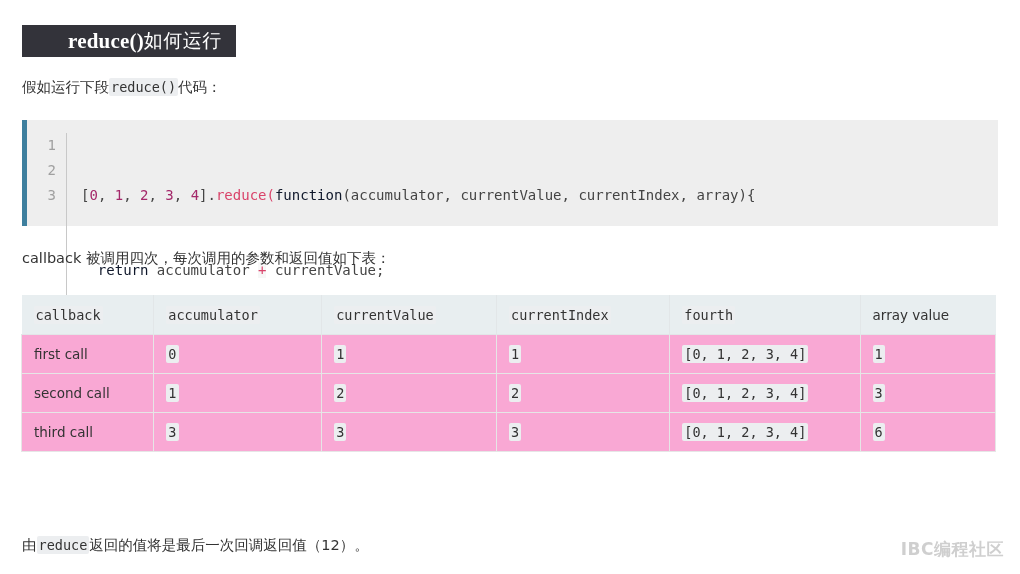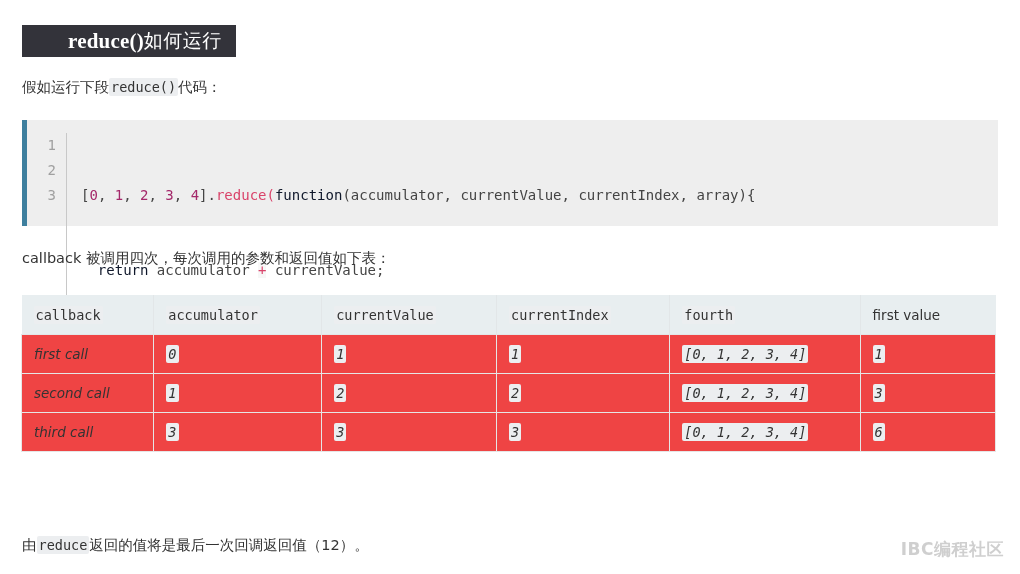--- a/index.html
+++ b/index.html
@@ -117,27 +117,26 @@
     background: #e8eef0;
     text-align: left;
     font-weight: normal;
     color: #333333;
     padding: 11px 10px 11px 12px;
     border: 1px solid #e2e6e8;
     border-top: none;
     height: 17px;
   }
   table.calls td {
-    background: #ef4444;
+    background: #f9a8d4;
     text-align: left;
     color: #333333;
     padding: 11px 10px 11px 12px;
     border: 1px solid #e6e6e6;
     height: 15px;
-    font-style: italic;
   }
   table.calls th:first-child { border-left: none; }
   table.calls th:last-child  { border-right: none; }
 
   
   .col-cb  { width: 118px; }
   .col-acc { width: 155px; }
   .col-cv  { width: 162px; }
   .col-ci  { width: 160px; }
   .col-arr { width: 190px; }
@@ -186,21 +185,21 @@
 <div class="para para-mid">callback 被调用四次，每次调用的参数和返回值如下表：</div>
 
 <table class="calls">
   <thead>
     <tr>
       <th class="col-cb"><code class="inline">callback</code></th>
       <th class="col-acc"><code class="inline">accumulator</code></th>
       <th class="col-cv"><code class="inline">currentValue</code></th>
       <th class="col-ci"><code class="inline">currentIndex</code></th>
       <th class="col-arr"><code class="inline">fourth</code></th>
-      <th class="col-rv">first value</th>
+      <th class="col-rv">array value</th>
     </tr>
   </thead>
   <tbody>
     <tr>
       <td>first call</td>
       <td><code class="inline">0</code></td>
       <td><code class="inline">1</code></td>
       <td><code class="inline">1</code></td>
       <td><code class="inline">[0, 1, 2, 3, 4]</code></td>
       <td><code class="inline">1</code></td>

